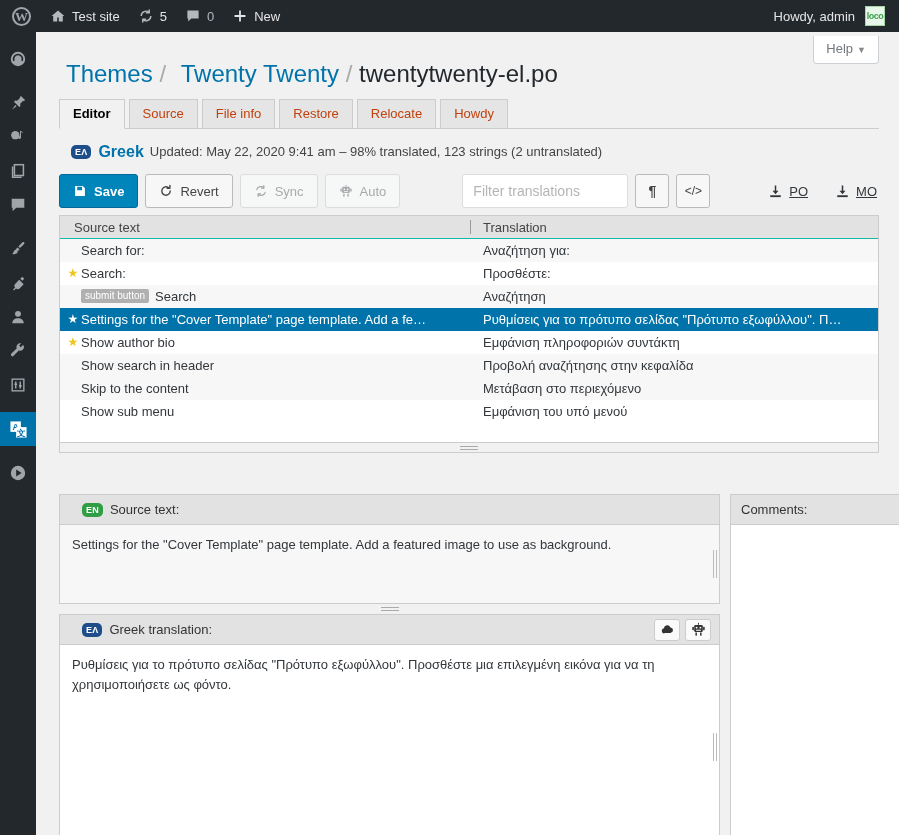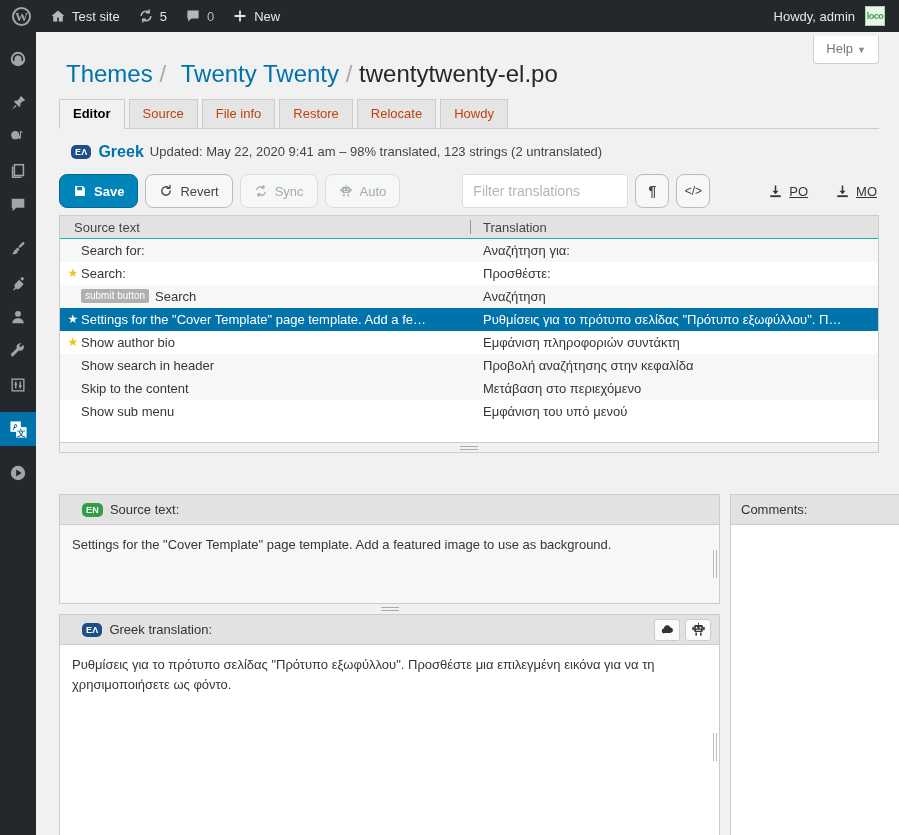--- a/index.html
+++ b/index.html
@@ -150,21 +150,21 @@
 
   
   #toolbar {
     display: flex; align-items: center;
     margin: 0 0 6px 1px; gap: 7px;
     height: 36px;
   }
   .btn {
     display: inline-flex; align-items: center; gap: 7px;
     height: 34px; padding: 0 13px;
-    border: 1px solid #bbb; border-radius: 8px;
+    border: 1px solid #bbb; border-radius: 3px;
     background: #f7f7f7; color: #444;
     font-size: 13px; line-height: 1;
     white-space: nowrap;
   }
   .btn.primary {
     background: #0085ba; border-color: #006799; color: #fff;
     font-weight: 600;
   }
   .btn.disabled { color: #a7aaad; border-color: #dcdcde; background: #f6f7f7; }
   .btn.icon-only { padding: 0; width: 34px; justify-content: center; }

